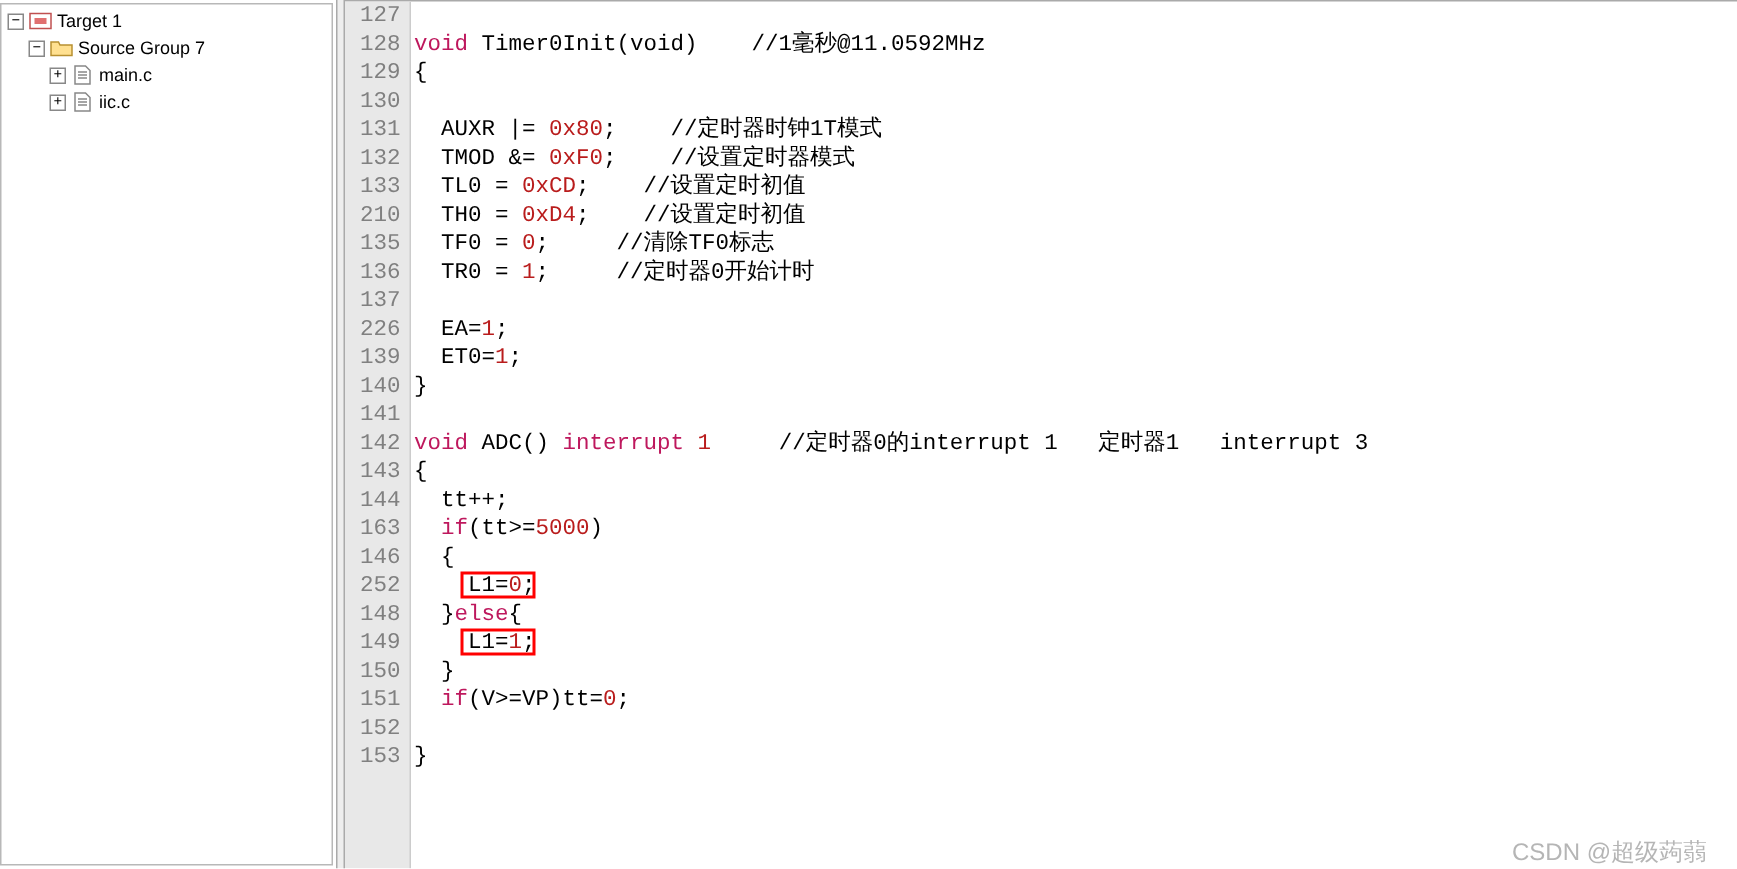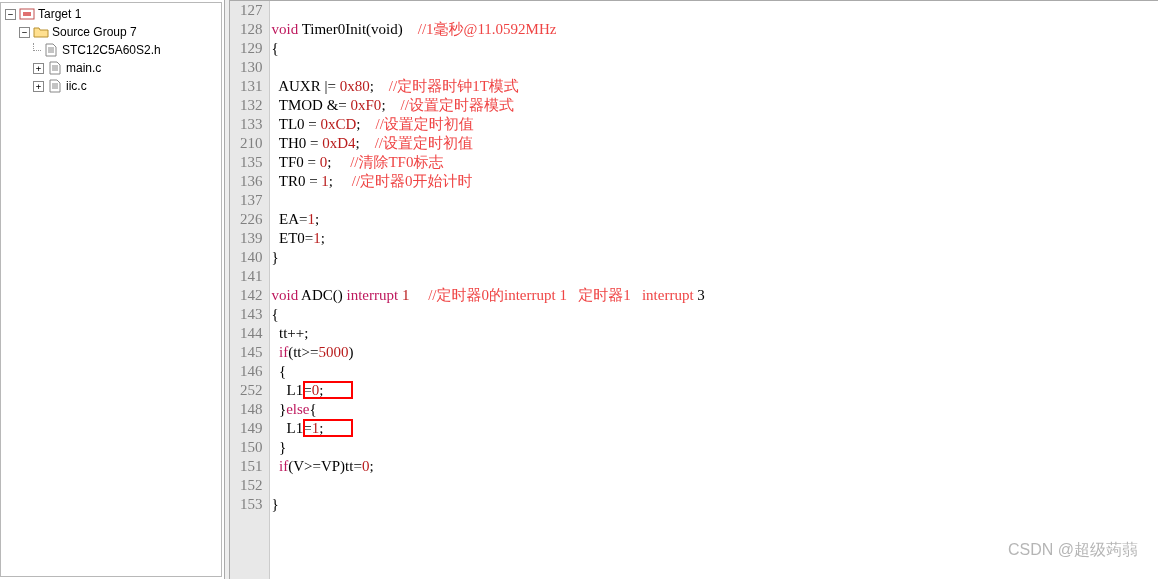--- a/index.html
+++ b/index.html
@@ -5,30 +5,30 @@
 *{box-sizing:border-box;margin:0;padding:0}
 body{font-family:"Microsoft YaHei",Tahoma,Arial,sans-serif;font-size:13px;background:#fff;display:flex;height:579px;width:1158px;overflow:hidden;position:relative}
 .sidebar{width:222px;background:#fff;border:1px solid #b8b8b8;margin:2px 2px 2px 0;overflow:auto;flex-shrink:0}
 .tree{padding:2px 0 2px 2px;font-size:12px;color:#000}
 .tree-item{display:flex;align-items:center;height:18px;white-space:nowrap;padding-left:2px}
 .expander{width:11px;height:11px;border:1px solid #888;display:inline-flex;align-items:center;justify-content:center;font-size:9px;line-height:1;margin-right:3px;color:#000;background:#fff;font-family:monospace}
 .tree-icon{width:16px;height:14px;display:inline-flex;align-items:center;justify-content:center;margin-right:3px}
 .indent{display:inline-block;width:14px}
 .dotted{border-left:1px dotted #999;border-bottom:1px dotted #999;width:8px;height:8px;margin-right:2px;margin-top:-6px}
 .divider{width:6px;background:#eee;border-left:1px solid #aaa;border-right:1px solid #aaa;cursor:col-resize;flex-shrink:0}
-.code-area{flex:1;display:flex;background:#fff;font-family:Liberation Serif, serif;font-size:15px;line-height:19px;overflow:auto;border-top:1px solid #aaa}
+.code-area{flex:1;display:flex;background:#fff;font-family:Liberation Mono, monospace;font-size:15px;line-height:19px;overflow:auto;border-top:1px solid #aaa}
 .gutter{background:#e8e8e8;color:#808080;text-align:right;padding:0 6px 0 10px;user-select:none;border-right:1px solid #ccc;flex-shrink:0}
 .gutter div{height:19px}
 .code{flex:1;padding-left:2px;position:relative;white-space:pre}
 .code-line{height:19px;position:relative}
 .kw{color:#be185d}
 .num{color:#b91c1c}
-.cmt{color:#ef4444}
+.cmt{color:#000000}
 .redbox{position:absolute;border:2px solid #ff0000;pointer-events:none}
-.watermark{position:absolute;bottom:18px;right:20px;color:rgba(150,150,150,.7);font-size:16px;pointer-events:none}
+.watermark{position:absolute;bottom:0;right:20px;color:rgba(150,150,150,.7);font-size:16px;pointer-events:none}
 svg{display:block}
 </style>
 </head>
 <body>
 
 <div class="sidebar">
   <div class="tree">
     <div class="tree-item">
       <span class="expander">−</span>
       <span class="tree-icon">
@@ -41,32 +41,20 @@
     </div>
     <div class="tree-item" style="position:relative">
       <span class="indent"></span>
       <span class="expander">−</span>
       <span class="tree-icon">
         <svg width="16" height="14">
             <path d="M1 3h5l1 2h8v7H1z" fill="#ffe090" stroke="#b89030"></path>
           </svg>
       </span>
       <span>Source Group 7</span>
-    </div>
-    <div class="tree-item">
-      <span class="indent"></span>
-        <span class="indent"></span>
-        <span class="dotted"></span>
-      <span class="tree-icon">
-        <svg width="14" height="14">
-            <path d="M2 1h7l3 3v9H2z" fill="#fff" stroke="#888"></path>
-            <path d="M4 5h6M4 7h6M4 9h6" stroke="#888"></path>
-          </svg>
-      </span>
-      <span>STC12C5A60S2.h</span>
     </div>
     <div class="tree-item">
       <span class="indent"></span>
         <span class="indent"></span>
       <span class="expander">+</span>
       <span class="tree-icon">
         <svg width="14" height="14">
             <path d="M2 1h7l3 3v9H2z" fill="#fff" stroke="#888"></path>
             <path d="M4 5h6M4 7h6M4 9h6" stroke="#888"></path>
           </svg>
@@ -103,21 +91,21 @@
       <div>135</div>
       <div>136</div>
       <div>137</div>
       <div>226</div>
       <div>139</div>
       <div>140</div>
       <div>141</div>
       <div>142</div>
       <div>143</div>
       <div>144</div>
-      <div>145</div>
+      <div>163</div>
       <div>146</div>
       <div>252</div>
       <div>148</div>
       <div>149</div>
       <div>150</div>
       <div>151</div>
       <div>152</div>
       <div>153</div>
     </div>
   <div class="code" id="code"><div class="code-line">&nbsp;</div><div class="code-line"><span class="kw">void</span> Timer0Init(void)    <span class="cmt">//1毫秒@11.0592MHz</span></div><div class="code-line">{</div><div class="code-line">&nbsp;</div><div class="code-line">  AUXR |= <span class="num">0x80</span>;    <span class="cmt">//定时器时钟1T模式</span></div><div class="code-line">  TMOD &amp;= <span class="num">0xF0</span>;    <span class="cmt">//设置定时器模式</span></div><div class="code-line">  TL0 = <span class="num">0xCD</span>;    <span class="cmt">//设置定时初值</span></div><div class="code-line">  TH0 = <span class="num">0xD4</span>;    <span class="cmt">//设置定时初值</span></div><div class="code-line">  TF0 = <span class="num">0</span>;     <span class="cmt">//清除TF0标志</span></div><div class="code-line">  TR0 = <span class="num">1</span>;     <span class="cmt">//定时器0开始计时</span></div><div class="code-line">&nbsp;</div><div class="code-line">  EA=<span class="num">1</span>;</div><div class="code-line">  ET0=<span class="num">1</span>;</div><div class="code-line">}</div><div class="code-line">&nbsp;</div><div class="code-line"><span class="kw">void</span> ADC() <span class="kw">interrupt</span> <span class="num">1</span>     <span class="cmt">//定时器0的interrupt 1   定时器1   interrupt </span>3</div><div class="code-line">{</div><div class="code-line">  tt++;</div><div class="code-line">  <span class="kw">if</span>(tt&gt;=<span class="num">5000</span>)</div><div class="code-line">  {</div><div class="code-line">    L1=<span class="num">0</span>;</div><div class="code-line">  }<span class="kw">else</span>{</div><div class="code-line">    L1=<span class="num">1</span>;</div><div class="code-line">  }</div><div class="code-line">  <span class="kw">if</span>(V&gt;=VP)tt=<span class="num">0</span>;</div><div class="code-line">&nbsp;</div><div class="code-line">}</div><div class="redbox" style="top: 380px; left: 33px; width: 50px; height: 18px;"></div><div class="redbox" style="top: 418px; left: 33px; width: 50px; height: 18px;"></div></div>

